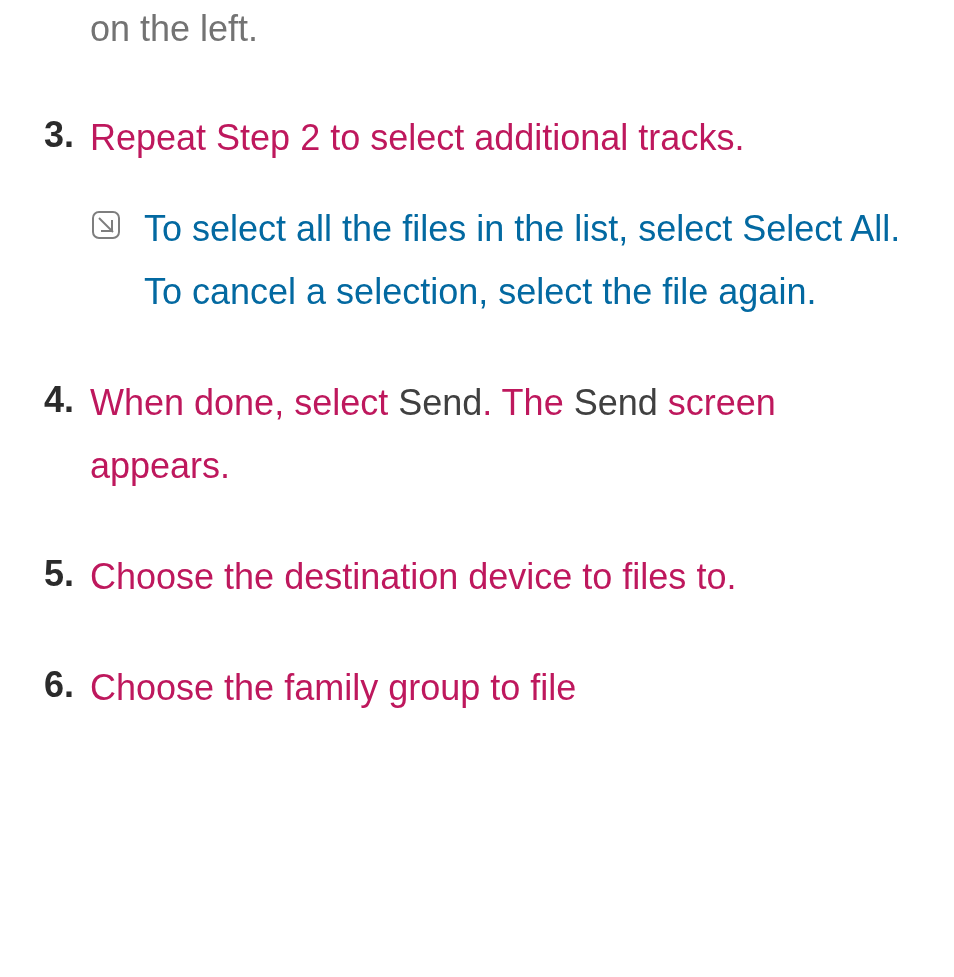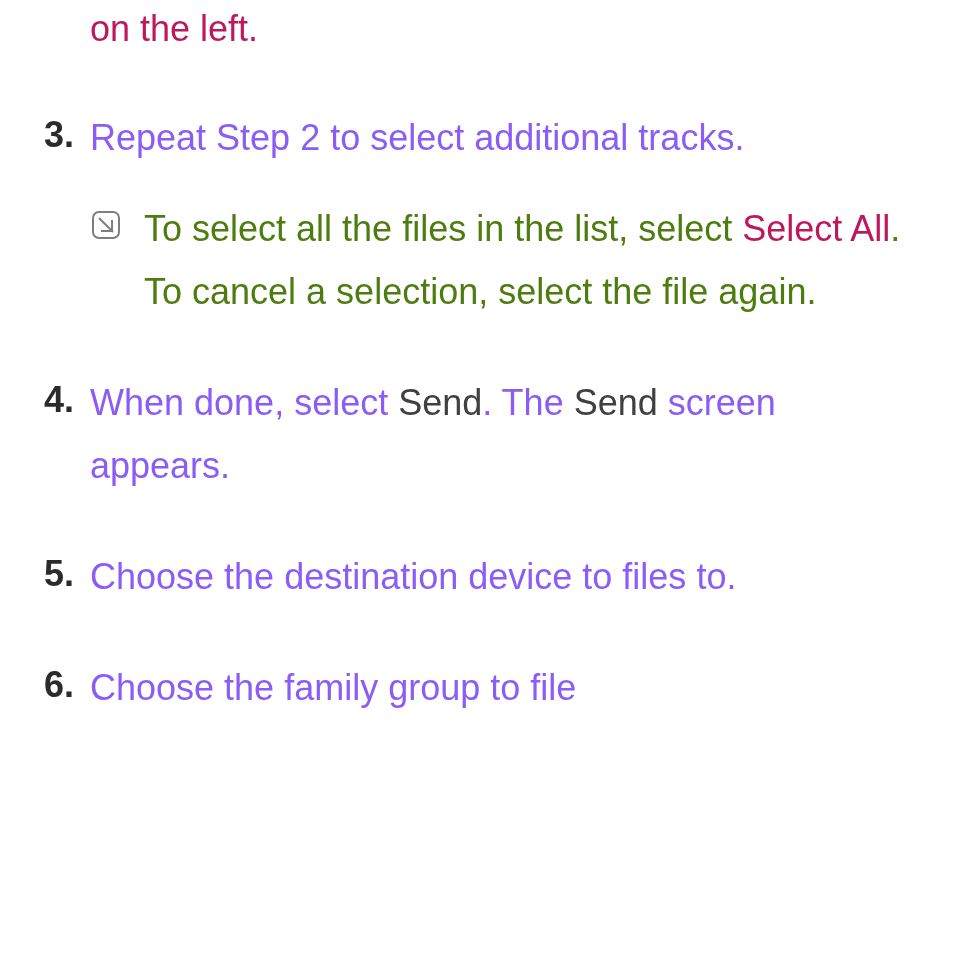--- a/index.html
+++ b/index.html
@@ -29,49 +29,49 @@
       line-height: 1.6;
       text-align: right;
       padding-right: 10px;
     }
     .content {
       flex: 1 1 auto;
       font-size: 36px;
       line-height: 1.75;
       padding-left: 6px;
     }
-    .frag-text { color: #8b5cf6; }
+    .frag-text { color: #be185d; }
     .frag-hl { color: #404040; }
     .note {
       display: flex;
       align-items: flex-start;
       margin-top: 28px;
       margin-left: 50px;
     }
     .note-icon {
       flex: 0 0 auto;
       width: 40px;
       padding-top: 12px;
     }
     .note-icon svg { display: block; }
     .note-content {
       flex: 1 1 auto;
       font-size: 36px;
       line-height: 1.75;
       padding-left: 14px;
     }
-    .note-text { color: #4d7c0f; }
-    .note-hl { color: #be185d; margin-top: 36px; }
+    .note-text { color: #0369a1; }
+    .note-hl { color: #0369a1; margin-top: 36px; }
     .intro {
       font-size: 36px;
       line-height: 1.6;
       margin-left: 50px;
       margin-bottom: 48px;
     }
-    .intro .frag-text { color: #be185d; text-align: right; }
+    .intro .frag-text { color: #737373; text-align: right; }
   </style>
 </head>
 <body>
 
 <div class="page">
 
   <div class="intro">
     <span class="frag-text">on the left.</span>
   </div>
 

